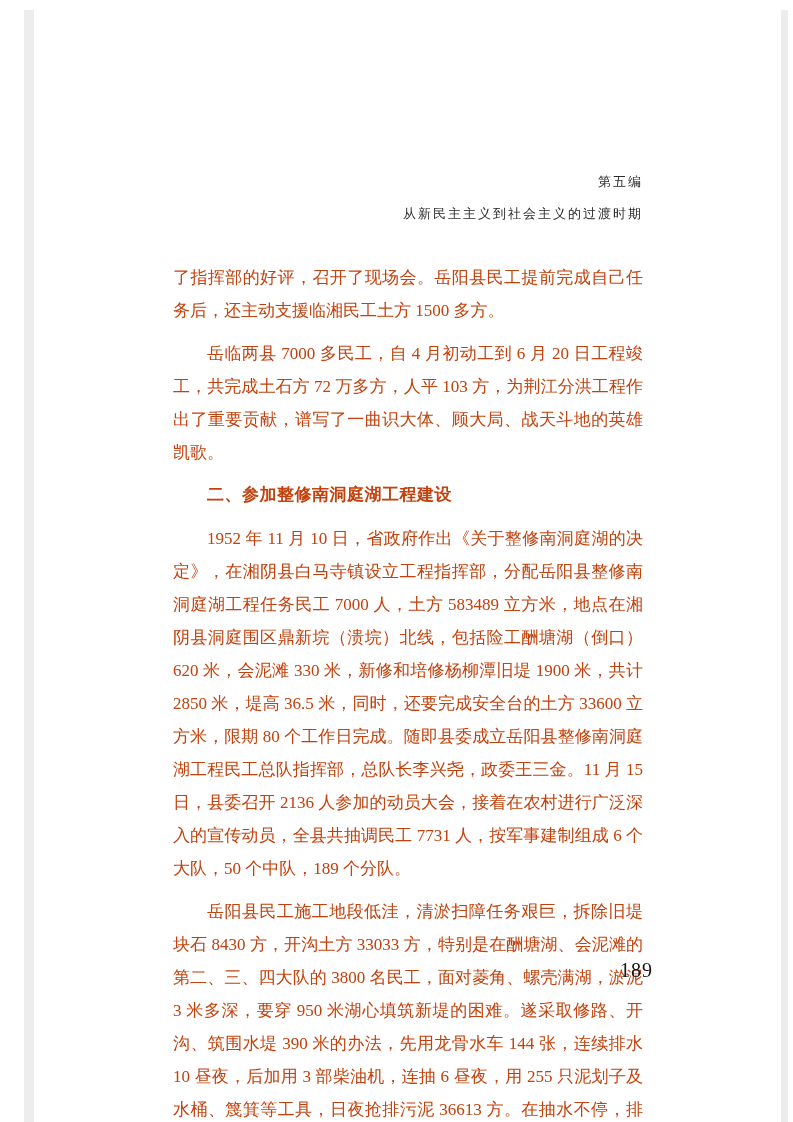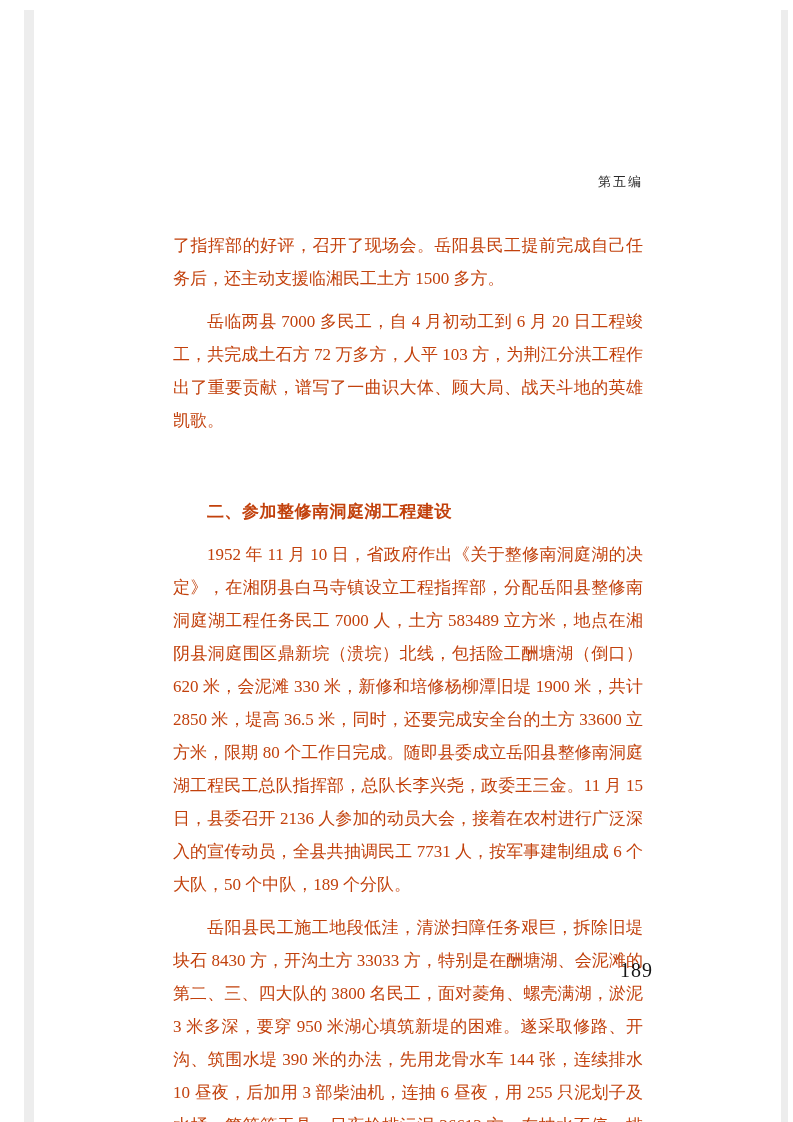--- a/index.html
+++ b/index.html
@@ -44,23 +44,22 @@
     text-align: justify;
     text-justify: inter-character;
     color: #c2410c;
   }
   .body-text p { margin: 0; }
   .body-text p.indent { text-indent: 2em; }
   .body-text p.no-indent { text-indent: 0; }
   .body-text p.heading {
     text-indent: 2em;
     font-weight: bold;
-    font-family: Liberation Serif, serif;
+    font-family: Liberation Mono, monospace;
     letter-spacing: 0.5px;
-    margin-top: 48px;
   }
   .page-number {
     position: absolute;
     top: 944px;
     left: 148px;
     width: 500px;
     text-align: right;
     font-size: 20px;
     letter-spacing: 1px;
     color: #161616;
@@ -69,20 +68,21 @@
 </head>
 <body>
 
 <div class="page">
   <div class="scan-edge-left"></div>
   <div class="scan-edge-right"></div>
 
   <div class="content">
     <div class="running-head">
       <div class="volume">第五编</div>
+      <div class="subtitle">从新民主主义到社会主义的过渡时期</div>
     </div>
 
     <div class="body-text">
 
     <p class="body no-indent">了指挥部的好评，召开了现场会。岳阳县民工提前完成自己任务后，还主动支援临湘民工土方 1500 多方。</p>
         <p class="body indent">岳临两县 7000 多民工，自 4 月初动工到 6 月 20 日工程竣工，共完成土石方 72 万多方，人平 103 方，为荆江分洪工程作出了重要贡献，谱写了一曲识大体、顾大局、战天斗地的英雄凯歌。</p>
         <p class="heading indent">二、参加整修南洞庭湖工程建设</p>
         <p class="body indent">1952 年 11 月 10 日，省政府作出《关于整修南洞庭湖的决定》，在湘阴县白马寺镇设立工程指挥部，分配岳阳县整修南洞庭湖工程任务民工 7000 人，土方 583489 立方米，地点在湘阴县洞庭围区鼎新垸（溃垸）北线，包括险工酬塘湖（倒口）620 米，会泥滩 330 米，新修和培修杨柳潭旧堤 1900 米，共计 2850 米，堤高 36.5 米，同时，还要完成安全台的土方 33600 立方米，限期 80 个工作日完成。随即县委成立岳阳县整修南洞庭湖工程民工总队指挥部，总队长李兴尧，政委王三金。11 月 15 日，县委召开 2136 人参加的动员大会，接着在农村进行广泛深入的宣传动员，全县共抽调民工 7731 人，按军事建制组成 6 个大队，50 个中队，189 个分队。</p>
         <p class="body indent">岳阳县民工施工地段低洼，清淤扫障任务艰巨，拆除旧堤块石 8430 方，开沟土方 33033 方，特别是在酬塘湖、会泥滩的第二、三、四大队的 3800 名民工，面对菱角、螺壳满湖，淤泥 3 米多深，要穿 950 米湖心填筑新堤的困难。遂采取修路、开沟、筑围水堤 390 米的办法，先用龙骨水车 144 张，连续排水 10 昼夜，后加用 3 部柴油机，连抽 6 昼夜，用 255 只泥划子及水桶、篾箕等工具，日夜抢排污泥 36613 方。在抽水不停，排淤难尽的情况下，开始进砂卵石 4701 立方米于底层，尔后，大量填筑红色粒土，采取压淤（挤走淤泥）固基法，有效地解决了这一奠基难题。2 月 17 日天下大雪，390 米围水堤 7 处出险，总队干部和二中队 260 位民工从 1500 多米外的资江北岸涉</p>
       </div>

